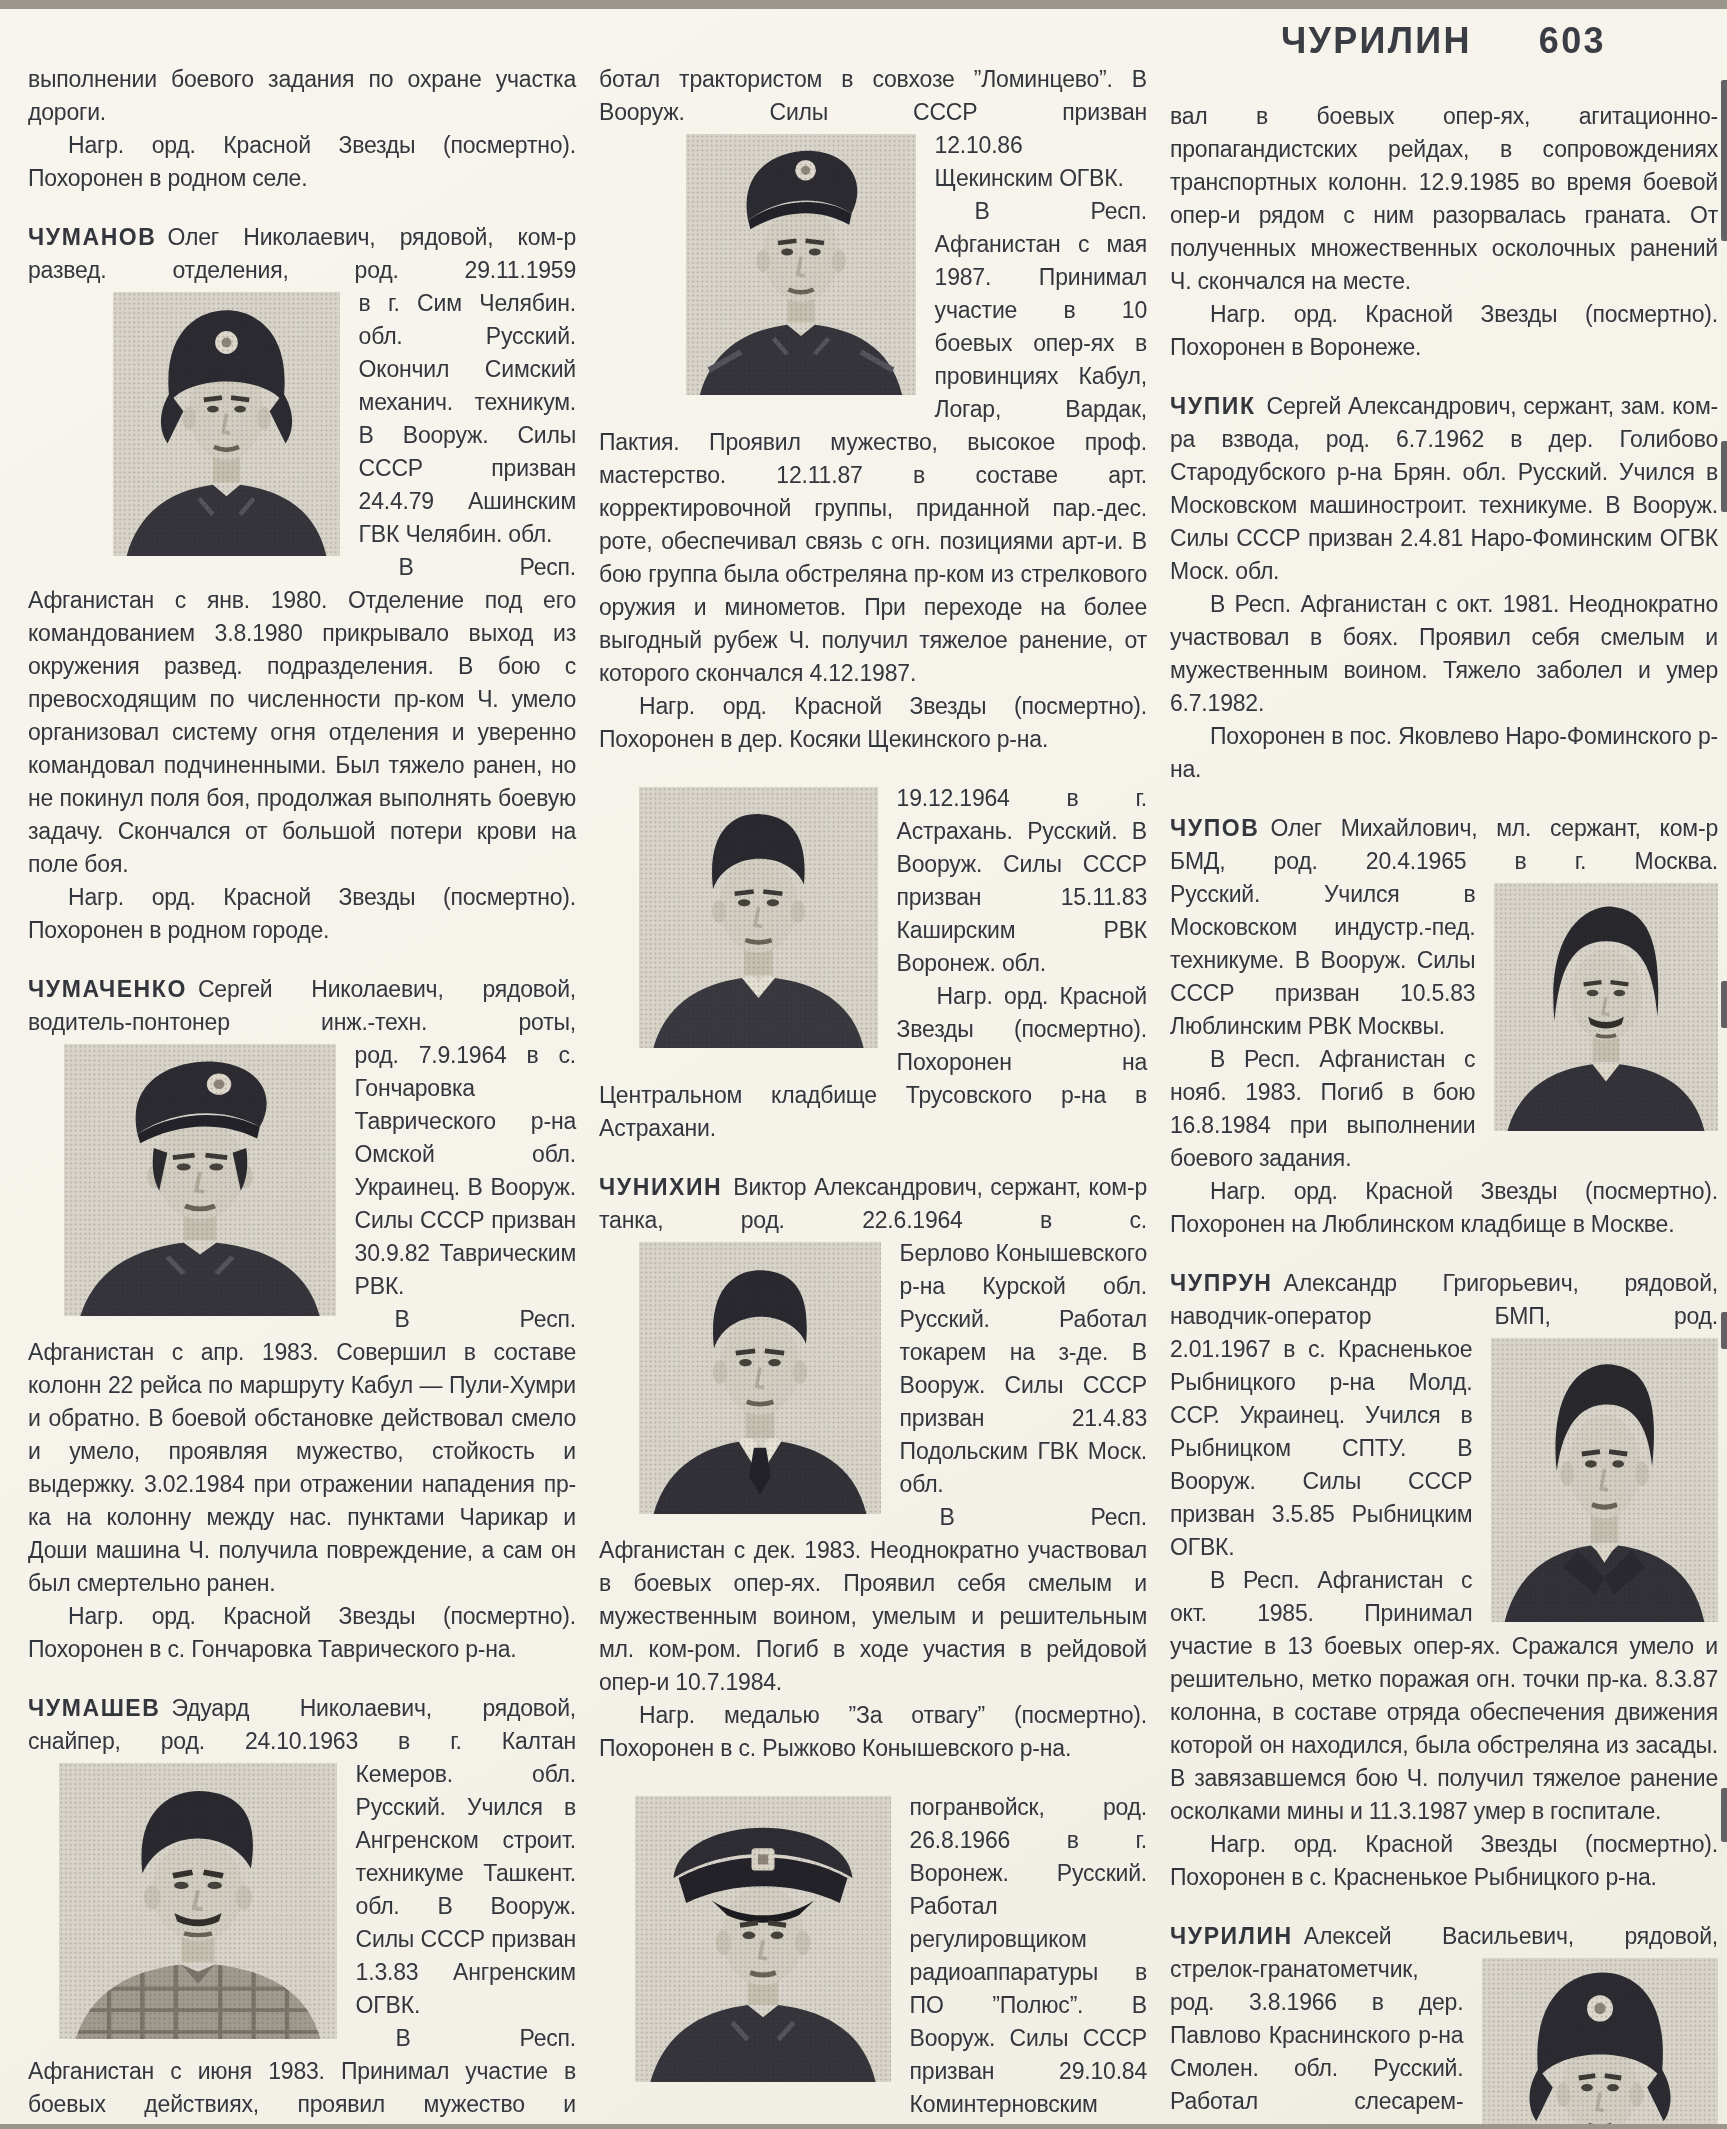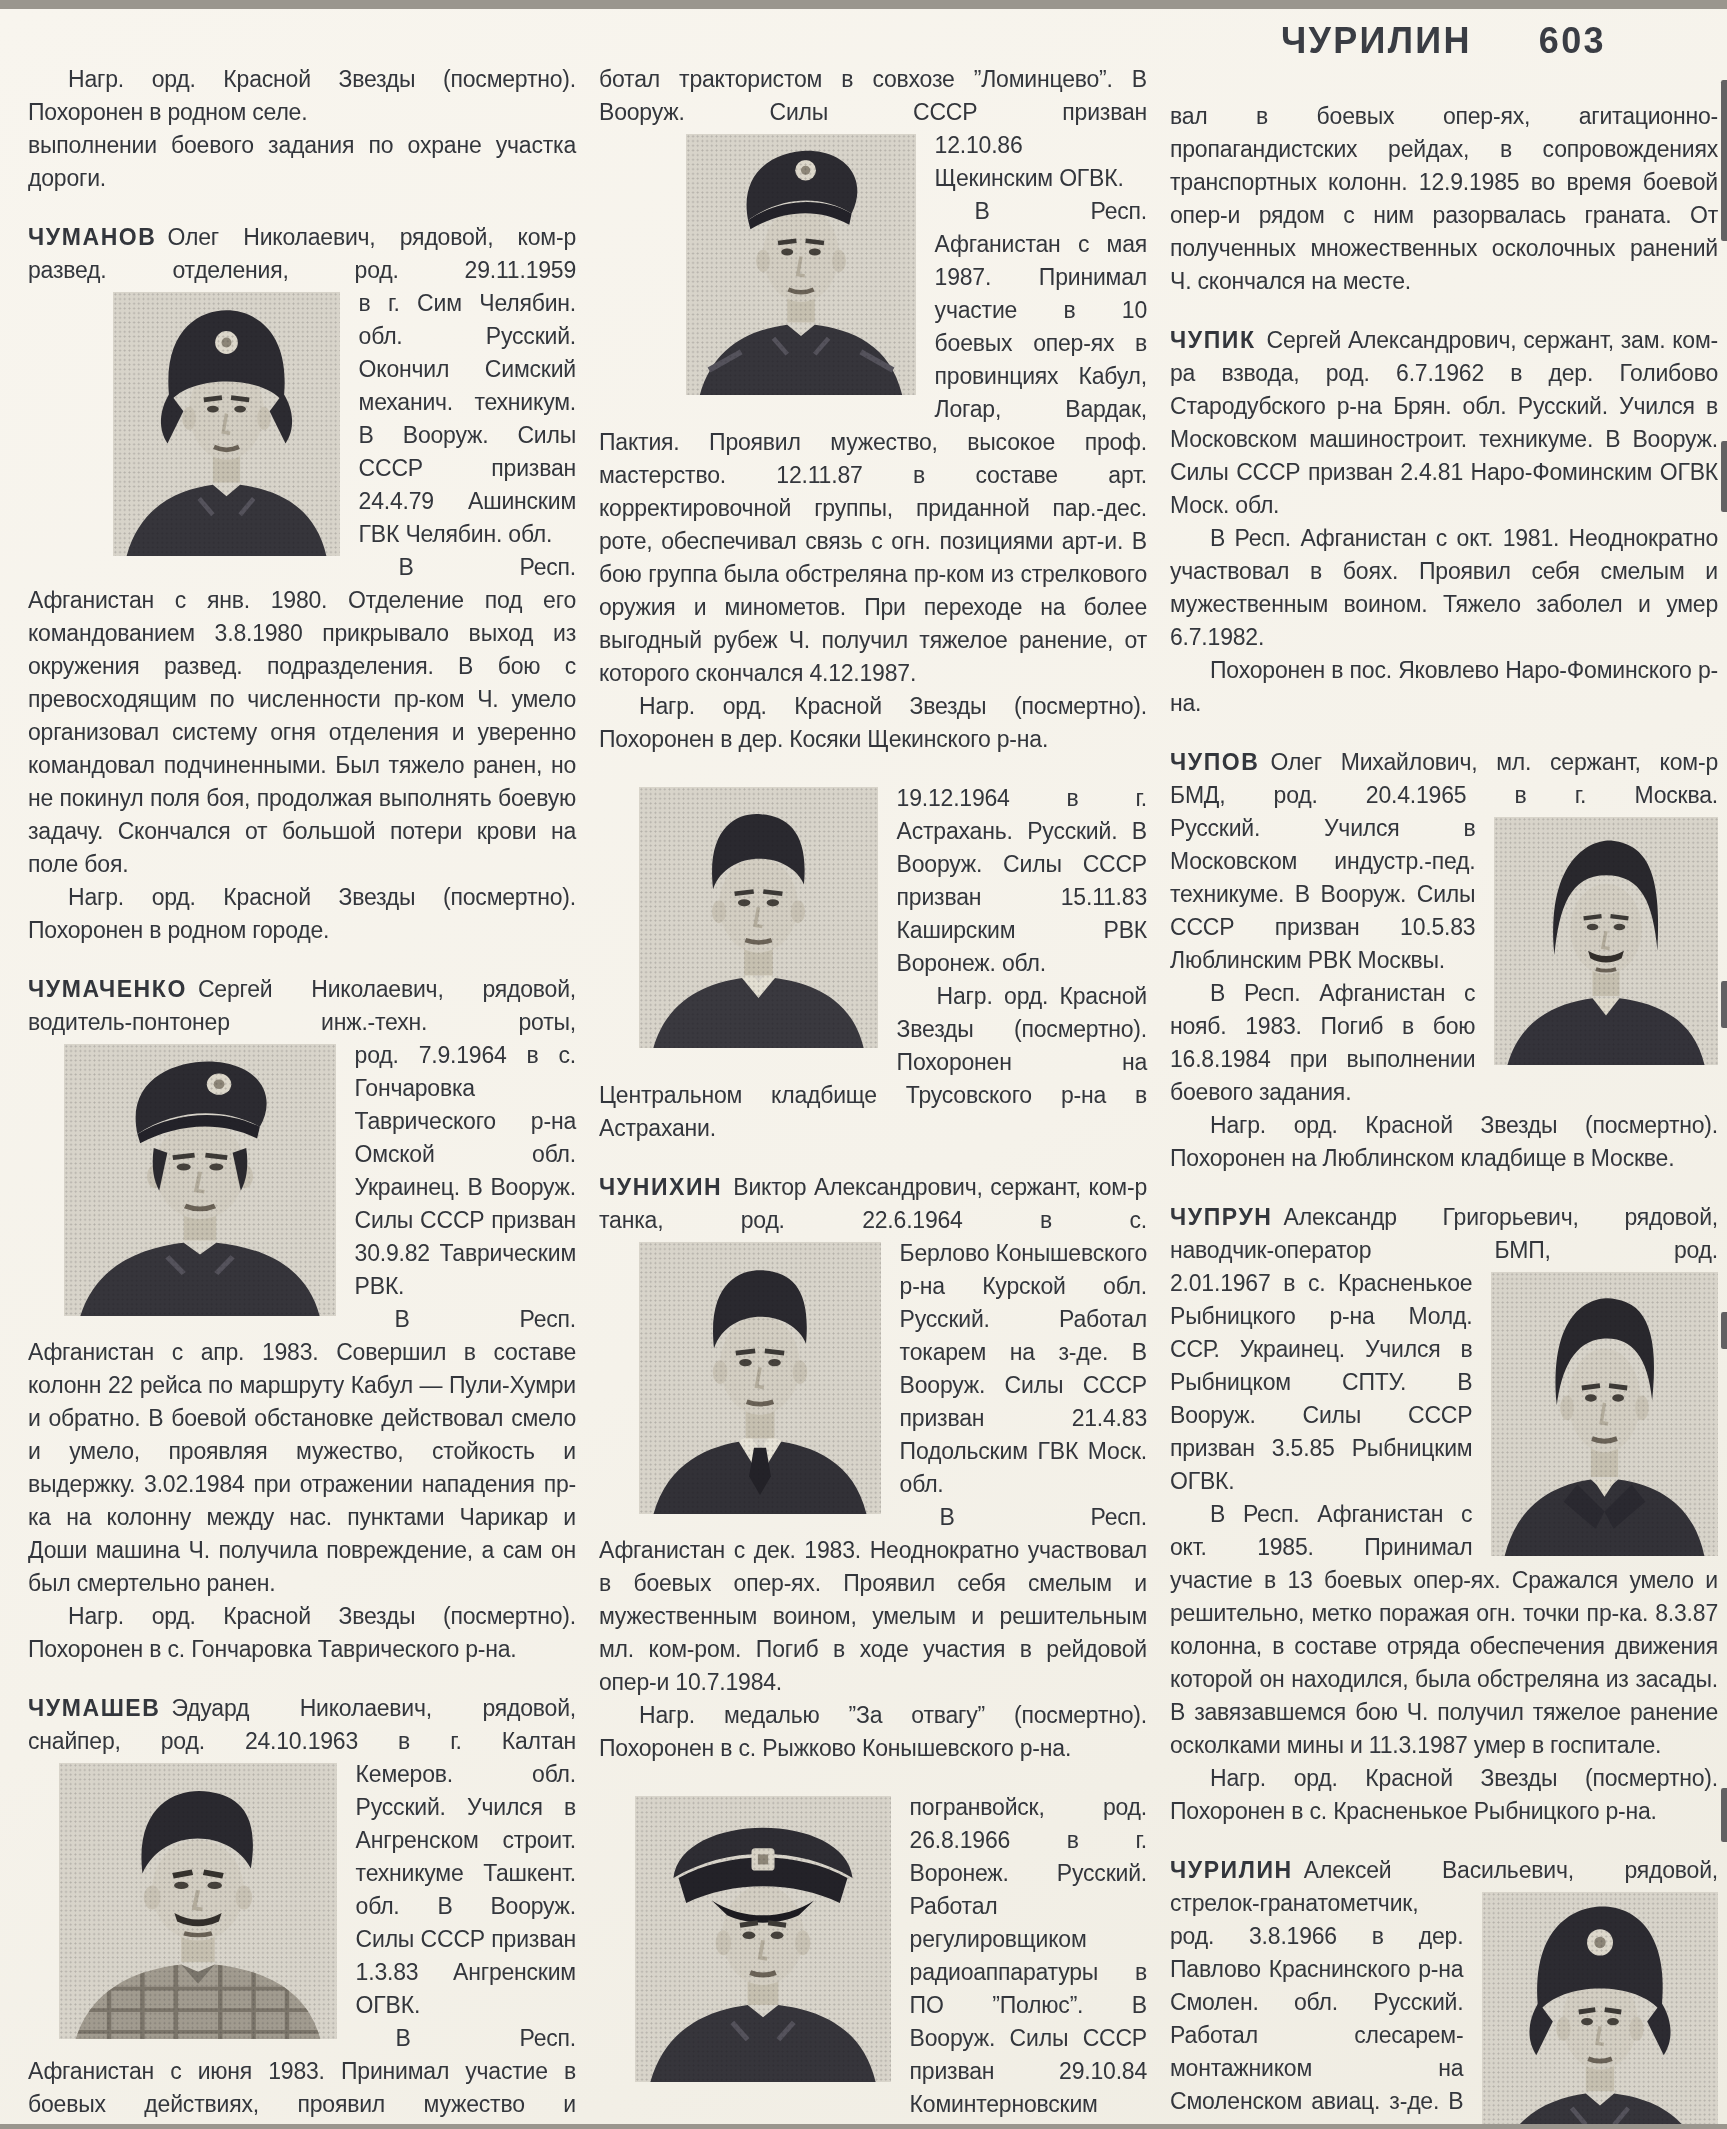--- a/index.html
+++ b/index.html
@@ -47,22 +47,22 @@
 <div class="page">
 
   <header class="running-header">
     <span>ЧУРИЛИН</span>
     <span>603</span>
   </header>
 
   <div class="columns">
 
     <section class="col">
+      <p class="para ni">выполнении боевого задания по охране участка дороги.</p>
       <p class="para">Нагр. орд. Красной Звезды (посмертно). Похоронен в родном селе.</p>
-      <p class="para ni">выполнении боевого задания по охране участка дороги.</p>
 
       <article class="entry">
         <p class="para ni lead"><span class="surname">ЧУМАНОВ</span><span>Олег Николаевич, рядовой, ком-р развед. отделения, род. 29.11.1959</span></p>
         <figure class="photo fl" style="width:227px;height:264px;margin-left:85px">
           <svg viewBox="0 0 100 115" preserveAspectRatio="none" aria-hidden="true">
             <rect width="100" height="115" fill="#d8d4ca"></rect>
             <path d="M6 115 C12 93 29 86 44 84 L50 89 L56 84 C72 86 89 93 94 115 Z" fill="#36353b"></path>
             <rect x="44" y="69" width="12" height="14" fill="#c6c0b0"></rect>
             <ellipse cx="50" cy="52" rx="16.5" ry="21" fill="#d3cec2"></ellipse>
             <ellipse cx="33.5" cy="55" rx="3" ry="5" fill="#c9c3b5"></ellipse>
@@ -266,20 +266,21 @@
               <path d="M62 91 L56 98" stroke="#55535c" stroke-width="2"></path>
           </svg>
         </figure>
         <p class="para ni">погранвойск, род. 26.8.1966 в г. Воронеж. Русский. Работал регулировщиком радиоаппаратуры в ПО ”Полюс”. В Вооруж. Силы СССР призван 29.10.84 Коминтерновским РВК Воронежа.</p>
 
       </article>
     </section>
 
     <section class="col col-right">
       <p class="para ni">вал в боевых опер-ях, агитационно-пропагандистских рейдах, в сопровождениях транспортных колонн. 12.9.1985 во время боевой опер-и рядом с ним разорвалась граната. От полученных множественных осколочных ранений Ч. скончался на месте.</p>
+      <p class="para">Нагр. орд. Красной Звезды (посмертно). Похоронен в Воронеже.</p>
 
       <article class="entry">
         <p class="para ni"><span class="surname">ЧУПИК</span><span>Сергей Александрович, сержант, зам. ком-ра взвода, род. 6.7.1962 в дер. Голибово Стародубского р-на Брян. обл. Русский. Учился в Московском машиностроит. техникуме. В Вооруж. Силы СССР призван 2.4.81 Наро-Фоминским ОГВК Моск. обл.</span></p>
         <p class="para">В Респ. Афганистан с окт. 1981. Неоднократно участвовал в боях. Проявил себя смелым и мужественным воином. Тяжело заболел и умер 6.7.1982.</p>
         <p class="para">Похоронен в пос. Яковлево Наро-Фоминского р-на.</p>
       </article>
 
       <article class="entry">
         <p class="para ni lead"><span class="surname">ЧУПОВ</span><span>Олег Михайлович, мл. сержант, ком-р БМД, род. 20.4.1965 в г. Москва.</span></p>
         <figure class="photo fr" style="width:224px;height:248px">

